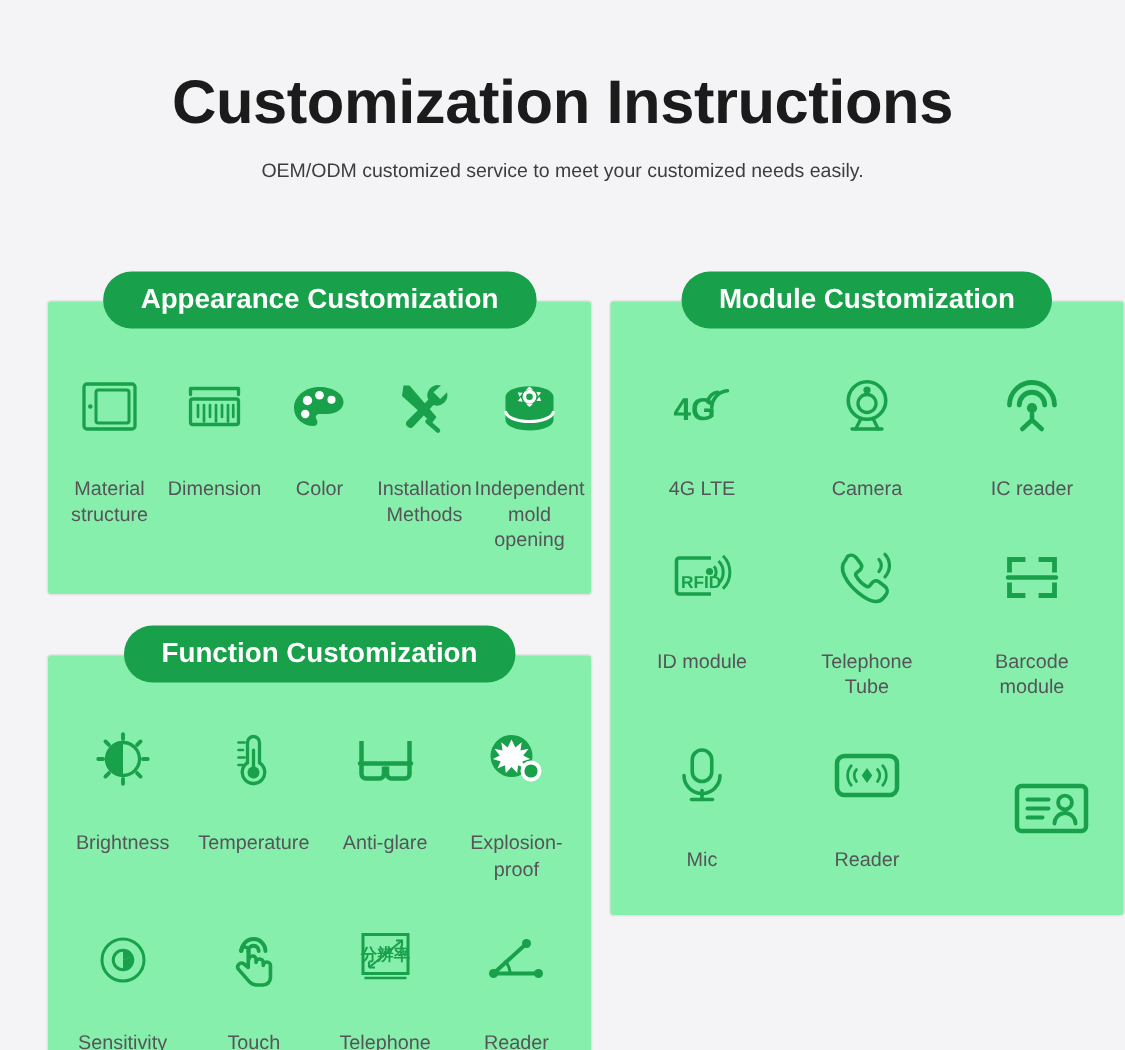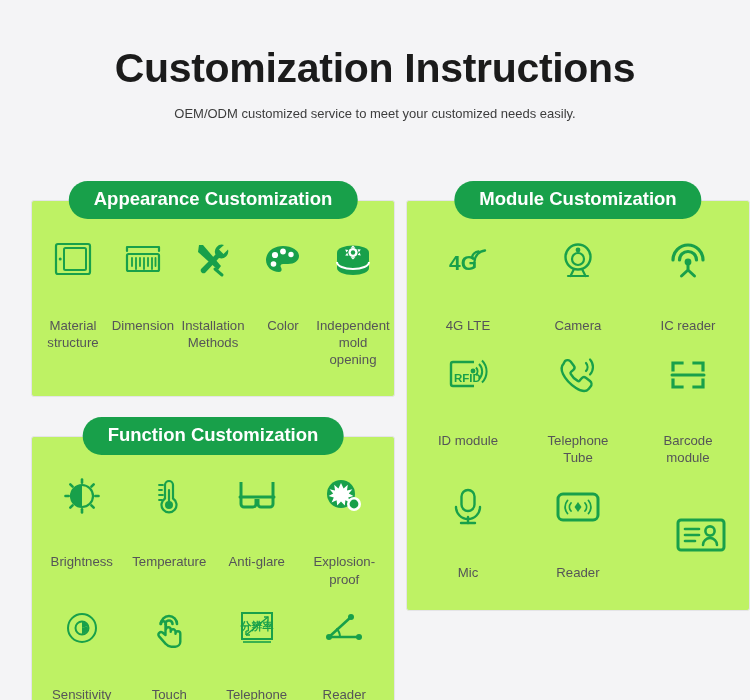--- a/index.html
+++ b/index.html
@@ -34,21 +34,21 @@
     width: 750px;
     display: flex;
     gap: 0;
   }
   .col-left  { width: 395px; padding-left: 31px; }
   .col-right { width: 355px; padding-left: 11px; }
 
   
   .panel {
     position: relative;
-    background: #bef264;
+    background: #86efac;
     border: 1px solid #e4e4e7;
     border-radius: 3px;
   }
   .panel + .panel { margin-top: 39px; }
 
   .pill {
     position: absolute;
     top: -20px;
     left: 50%;
     transform: translateX(-50%);
@@ -73,21 +73,21 @@
 
   .cell {
     display: flex;
     flex-direction: column;
     align-items: center;
     padding: 4px 2px 16px;
   }
   .ico {
     height: 52px;
     display: flex;
-    align-items: flex-start;
+    align-items: flex-end;
     justify-content: center;
   }
   .lbl {
     margin-top: 26px;
     font-size: 13.2px;
     color: #555558;
     text-align: center;
     line-height: 1.3;
     white-space: pre-line;
   }
@@ -155,41 +155,41 @@
                 <rect x="6" y="15" width="32" height="17" rx="1.5" fill="none" stroke="#18a04a" stroke-width="2.2"></rect>
                 <path d="M11 19 v8 M15 19 v11 M19 19 v8 M23 19 v11 M27 19 v8 M31 19 v11 M34.5 19 v8" stroke="#18a04a" stroke-width="1.8" stroke-linecap="round"></path>
               </svg>
             </span>
             <span class="lbl">Dimension</span>
           </div>
 
           <div class="cell">
             <span class="ico">
               <svg width="44" height="40" viewBox="0 0 44 40">
-                <path d="M8 6 L12 6 L30 27 L27 31 L7 13 Z" fill="#18a04a"></path>
-                <path d="M33 6 a7 7 0 0 0 -8.5 9.5 L10 30 a3 3 0 0 0 4 4 L28 19 A7 7 0 0 0 37 10.5 L32.5 15 L28 10.5 Z" fill="#18a04a"></path>
-                <path d="M24 30 L31 36" stroke="#18a04a" stroke-width="3" stroke-linecap="round"></path>
-              </svg>
-            </span>
-            <span class="lbl">Installation
-Methods</span>
-          </div>
-
-          <div class="cell">
-            <span class="ico">
-              <svg width="44" height="40" viewBox="0 0 44 40">
                 <path d="M22 7 C12 7 5 13.5 5 21 C5 28 11 33 18 33 C21 33 21 30 20 28.5
                          C18.8 26.8 20 25 22 25 L27 25 C33.5 25 38 21.5 38 17 C38 11.5 31 7 22 7 Z" fill="#18a04a"></path>
                 <circle cx="14" cy="16" r="3.1" fill="#ffffff"></circle>
                 <circle cx="22" cy="12.5" r="2.9" fill="#ffffff"></circle>
                 <circle cx="30" cy="15.5" r="2.7" fill="#ffffff"></circle>
                 <circle cx="12.5" cy="25" r="2.8" fill="#ffffff"></circle>
               </svg>
             </span>
             <span class="lbl">Color</span>
+          </div>
+
+          <div class="cell">
+            <span class="ico">
+              <svg width="44" height="40" viewBox="0 0 44 40">
+                <path d="M8 6 L12 6 L30 27 L27 31 L7 13 Z" fill="#18a04a"></path>
+                <path d="M33 6 a7 7 0 0 0 -8.5 9.5 L10 30 a3 3 0 0 0 4 4 L28 19 A7 7 0 0 0 37 10.5 L32.5 15 L28 10.5 Z" fill="#18a04a"></path>
+                <path d="M24 30 L31 36" stroke="#18a04a" stroke-width="3" stroke-linecap="round"></path>
+              </svg>
+            </span>
+            <span class="lbl">Installation
+Methods</span>
           </div>
 
           <div class="cell">
             <span class="ico">
               <svg width="44" height="40" viewBox="0 0 44 40">
                 <path d="M6 14 v8 c0 4 7 7 16 7 s16 -3 16 -7 v-8 Z" fill="#18a04a"></path>
                 <path d="M6 23 v6 c0 4 7 7 16 7 s16 -3 16 -7 v-6" fill="#18a04a"></path>
                 <path d="M6 23 c0 4 7 7 16 7 s16 -3 16 -7" fill="none" stroke="#ffffff" stroke-width="2"></path>
                 <ellipse cx="22" cy="13.5" rx="16" ry="7" fill="#18a04a"></ellipse>
                 <g fill="#ffffff">

